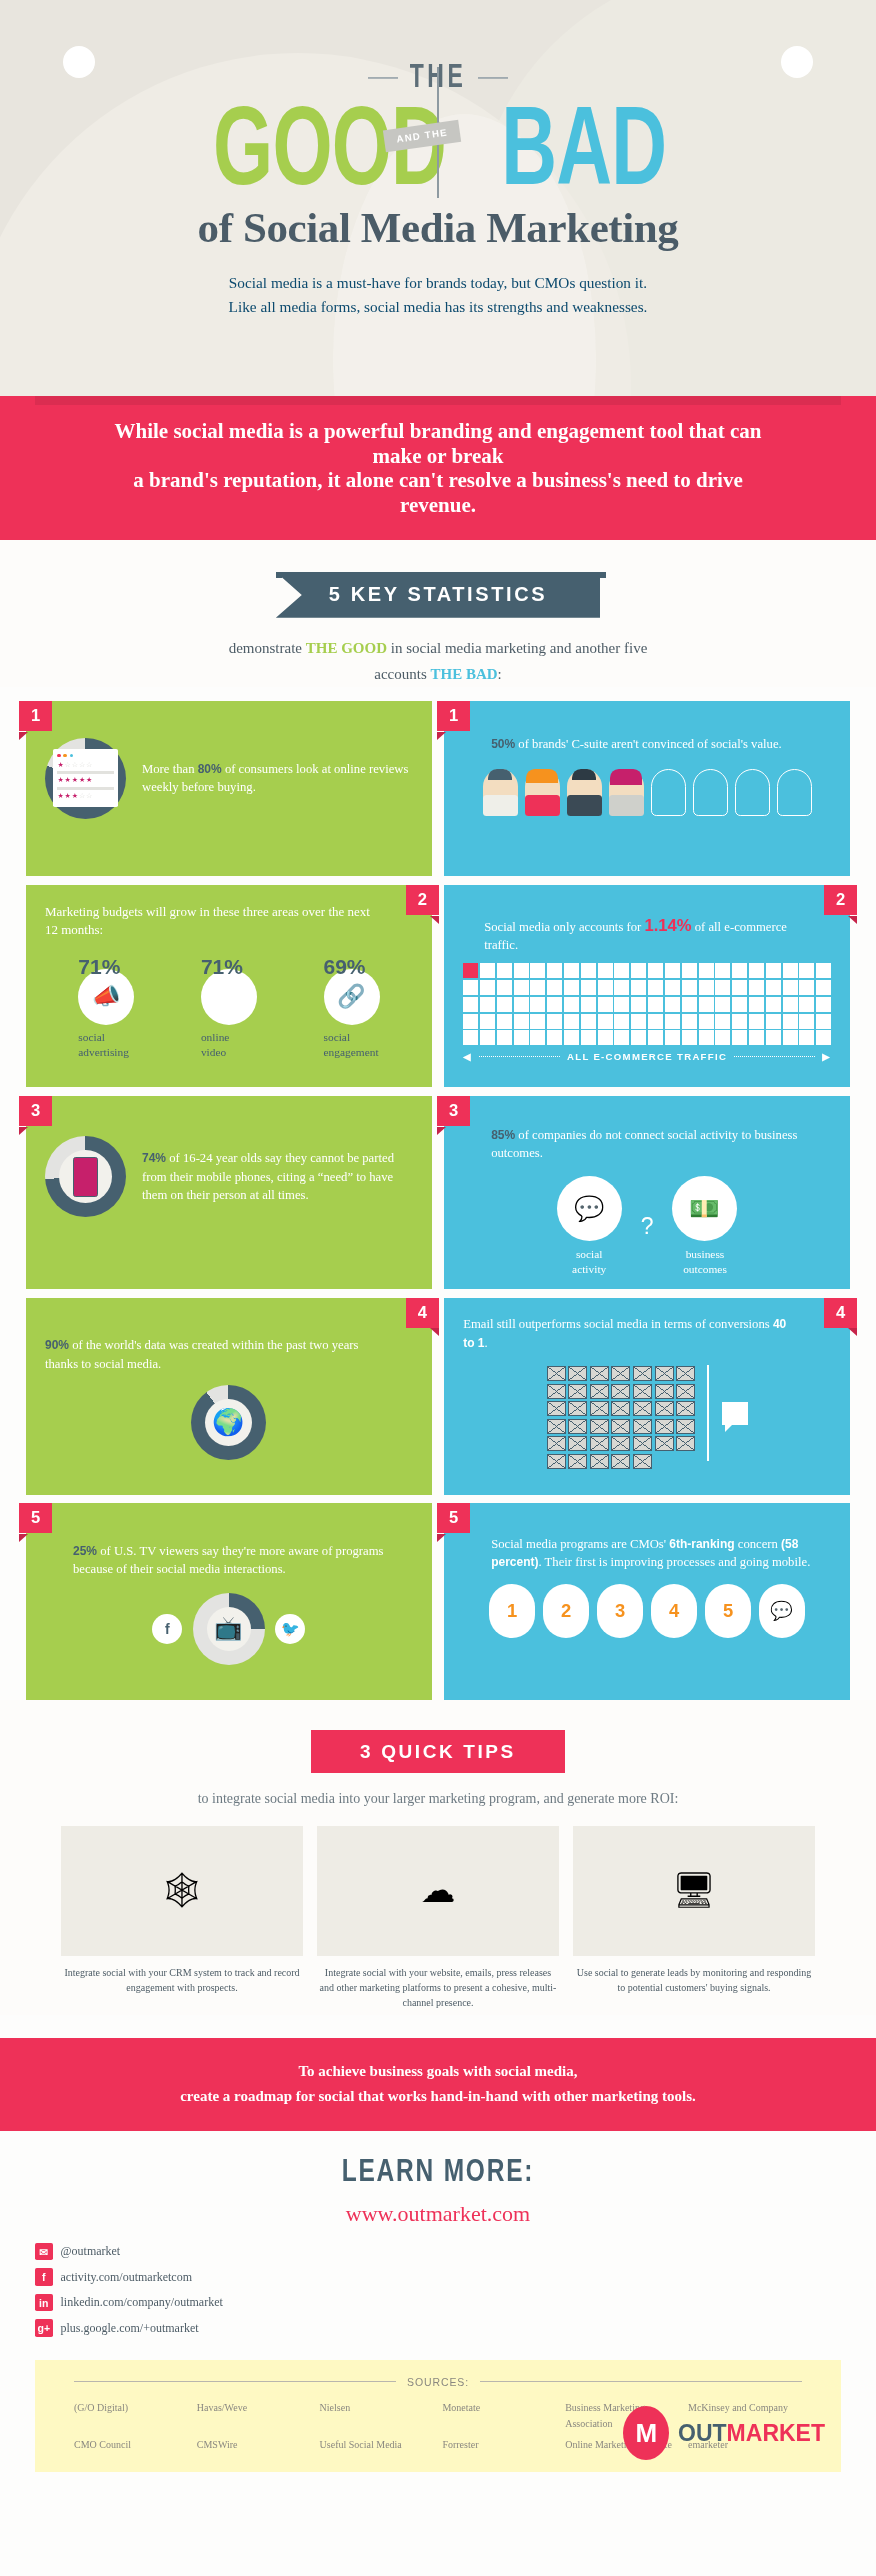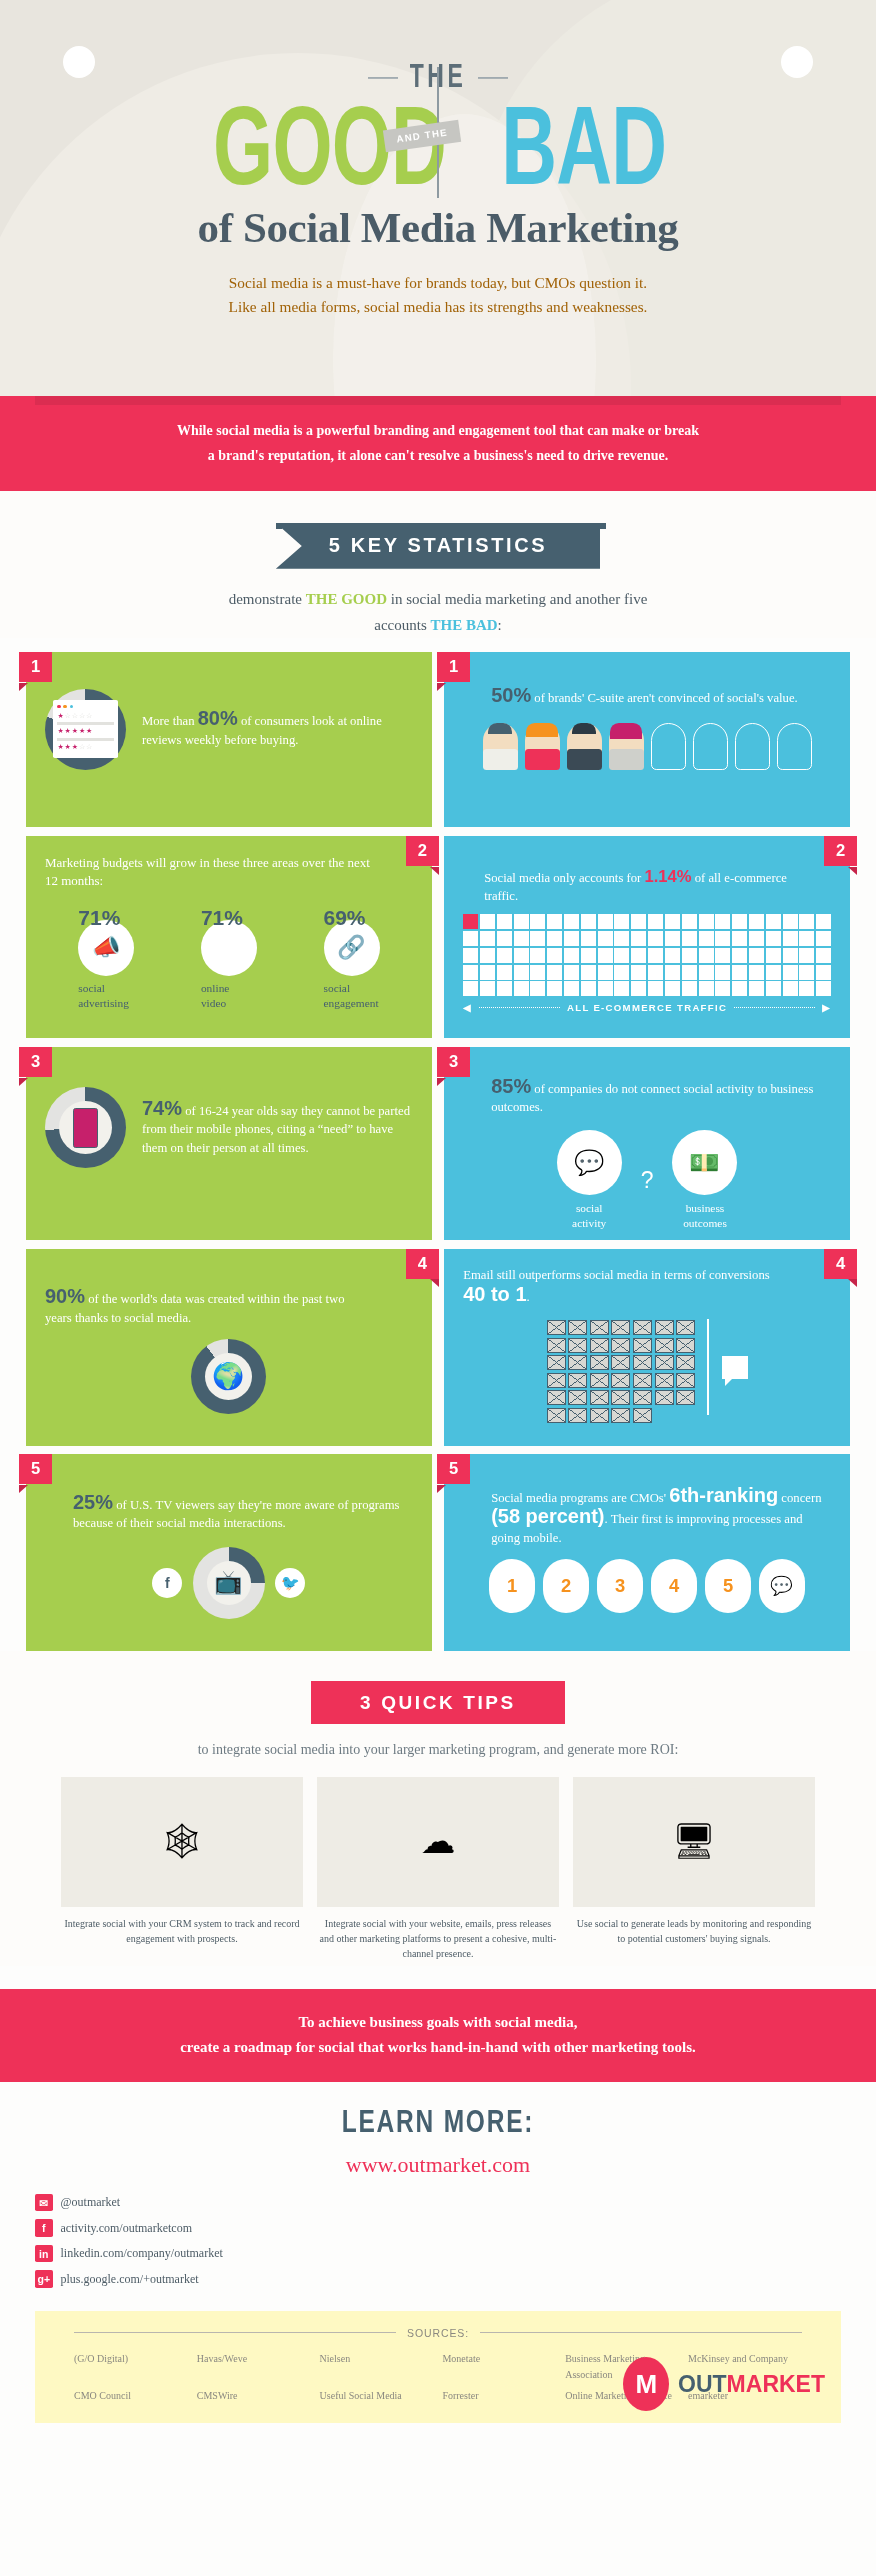--- a/index.html
+++ b/index.html
@@ -50,26 +50,26 @@
   .ribbon {
     position:absolute; left:384px; top:21px; z-index:5;
     background:#c6c6c2; color:#ffffff; font-family:"Liberation Sans", sans-serif;
     font-size:9.6px; font-weight:700; letter-spacing:1.3px; padding:5.3px 12.3px;
     transform:rotate(-8deg);
   }
   .subtitle {
     font-family:"Liberation Serif", serif; font-weight:700;
     color:#4b5c68; font-size:43px; margin-top:8px; letter-spacing:-0.4px;
   }
-  .hero-desc { color:#a16207; font-size:15.3px; line-height:24px; margin-top:19px; }
+  .hero-desc { color:#0c4a6e; font-size:15.3px; line-height:24px; margin-top:19px; }
 
   
   .redband {
     background:#ee3158; color:#fff; text-align:center;
-    padding:23px 114px; font-size:14px; line-height:24.5px; font-weight:700;
+    padding:23px 114px; font-size:21px; line-height:24.5px; font-weight:700;
     position:relative;
     font-family:Liberation Serif, serif;
   }
   .redband .shadowbar { position:absolute; left:35px; right:35px; top:0; height:8.8px; background:#00000014;}
 
   
   .stats-head { background:#fdfcfa; padding-top:32px; text-align:center; }
   .flag {
     display:inline-block; background:#46606f; color:#fff;
     font-family:"Liberation Sans", sans-serif; font-weight:700;
@@ -98,21 +98,21 @@
     top:0;
   }
   .badge:after { content:""; position:absolute; bottom:-8.8px; left:0;
     border-left:9.6px solid #c7244a; border-bottom:8.8px solid transparent; }
   .badge.left  { left:-7px; }
   .badge.right { right:-7px; }
   .badge.right:after { left:auto; right:0; border-left:none;
     border-right:9.6px solid #c7244a; }
 
   .stat-txt { font-size:12.7px; line-height:18.4px; }
-  .stat-txt b { font-family:"Liberation Sans", sans-serif; font-weight:700; font-size:20px; color:#46606f; }
+  .stat-txt b { font-family:"Liberation Sans", sans-serif; font-weight:700; font-size:12px; color:#46606f; }
   .stat-txt .wb { color:#fff; }
   .stat-txt .pk { color:#ee3158; font-family:"Liberation Sans", sans-serif; font-weight:700; font-size:16.6px;}
   .row-ic { display:flex; align-items:center; gap:16px; }
 
   
   .donut { width:81px; height:81px; border-radius:50%; flex:0 0 auto; position:relative;
            background:conic-gradient(#46606f 0 74%, #e3e3e1 74% 100%); }
   .donut:after{ content:""; position:absolute; inset:14px; border-radius:50%; background:#f2f1ec; }
   .donut.d80 { background:conic-gradient(#46606f 0 80%, #e3e3e1 80% 100%); }
   .donut.d90 { background:conic-gradient(#46606f 0 90%, #e3e3e1 90% 100%); }

